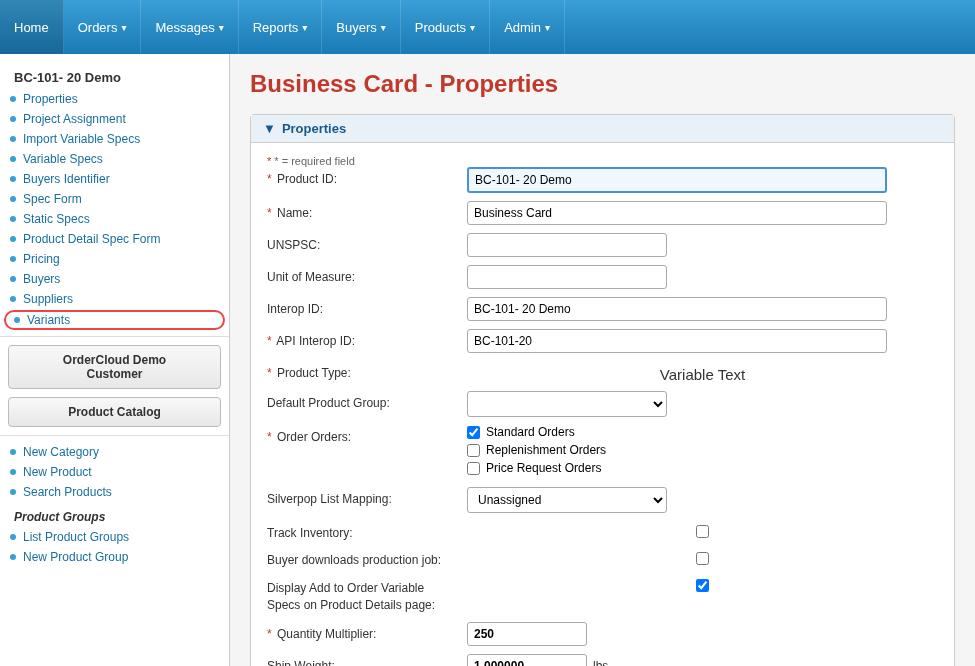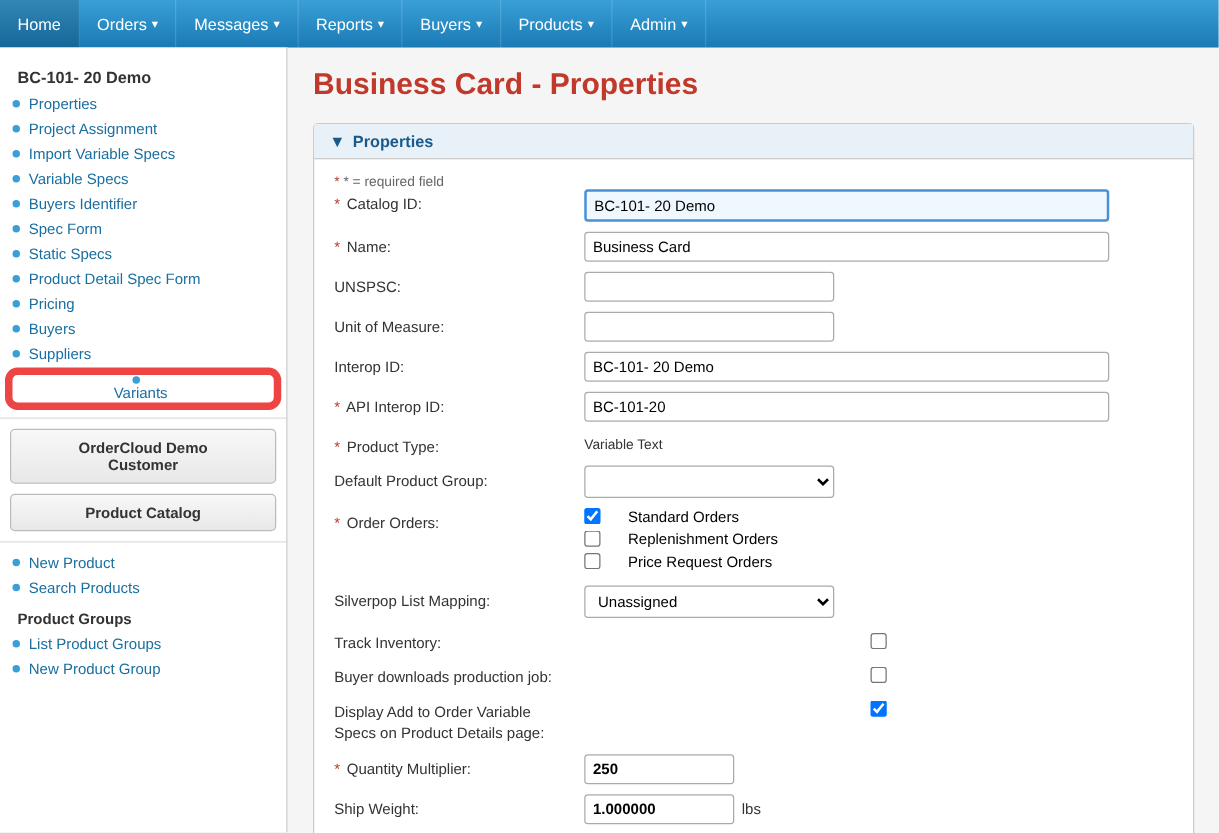--- a/index.html
+++ b/index.html
@@ -3,21 +3,21 @@
   <meta charset="utf-8">
   <style>
     * { box-sizing: border-box; margin: 0; padding: 0; }
     body { font-family: Arial, sans-serif; font-size: 13px; background: #f0f0f0; }
 
     
     .top-nav {
       background: linear-gradient(to bottom, #3a9fd6, #1a7ab5);
       display: flex;
       align-items: stretch;
-      height: 38px;
+      height: 54px;
       text-align: center;
     }
     .nav-item {
       color: #fff;
       padding: 0 14px;
       display: flex;
       align-items: center;
       cursor: pointer;
       font-size: 13px;
       white-space: nowrap;
@@ -54,43 +54,43 @@
     }
     .sidebar-item .dot {
       width: 6px;
       height: 6px;
       background: #3a9fd6;
       border-radius: 50%;
       margin-right: 7px;
       flex-shrink: 0;
     }
     .sidebar-item.highlighted {
-      border: 6px solid #ef4444;
+      border: 2px solid #ef4444;
       border-radius: 10px;
       padding: 1px 12px 1px 8px;
       margin: 1px 4px;
-      flex-direction: column;
     }
     .sidebar-btn {
       margin: 8px 8px;
       padding: 7px 10px;
       border: 1px solid #bbb;
       background: linear-gradient(to bottom, #f8f8f8, #e8e8e8);
       border-radius: 4px;
       text-align: center;
       font-size: 12px;
       cursor: pointer;
       color: #333;
       font-weight: bold;
     }
     .sidebar-section-title {
       font-weight: bold;
       font-size: 12px;
       padding: 8px 14px 3px;
       color: #333;
+      font-style: italic;
     }
     .sidebar-divider { border: none; border-top: 1px solid #ddd; margin: 6px 0; }
 
     
     .main-content {
       flex: 1;
       padding: 16px 20px;
       overflow-y: auto;
       background: #f5f5f5;
     }
@@ -150,22 +150,22 @@
     .form-input-sm { max-width: 200px; }
     .form-input-xs { max-width: 120px; font-weight: bold; }
     .form-select {
       padding: 4px 6px;
       border: 1px solid #aaa;
       border-radius: 3px;
       font-size: 12px;
       background: #fff;
       max-width: 200px;
     }
-    .form-static { padding-top: 5px; font-size: 11px; color: #333; }
-    .checkbox-row { display: flex; align-items: flex-start; margin-bottom: 4px; font-size: 12px; gap: 16px; }
+    .form-static { padding-top: 5px; font-size: 15px; color: #333; text-align: center; }
+    .checkbox-row { display: flex; align-items: flex-end; margin-bottom: 4px; font-size: 12px; }
     .checkbox-row input { margin-right: 6px; }
     .inline-text { font-size: 12px; color: #333; margin-left: 6px; }
   </style>
 </head>
 <body>
 
 <nav class="top-nav">
   <div class="nav-item active">
     <span>Home</span>
   </div>
@@ -249,20 +249,24 @@
       <span>Variants</span>
     </div>
 
     <hr class="sidebar-divider">
 
     <div class="sidebar-btn">OrderCloud Demo<br>Customer</div>
     <div class="sidebar-btn">Product Catalog</div>
 
     <hr class="sidebar-divider">
 
+    <div class="sidebar-item">
+      <span class="dot"></span>
+      <span>New Category</span>
+    </div>
     <div class="sidebar-item">
       <span class="dot"></span>
       <span>New Product</span>
     </div>
     <div class="sidebar-item">
       <span class="dot"></span>
       <span>Search Products</span>
     </div>
 
     <div class="sidebar-section-title">Product Groups</div>
@@ -286,21 +290,21 @@
       </div>
       <div class="section-body">
         <div class="required-note">
           <span class="asterisk">*</span>
           <span>* = required field</span>
         </div>
 
         <div class="form-row">
           <div class="form-label">
             <span class="req">*</span>
-            <span>Catalog ID:</span>
+            <span>Product ID:</span>
           </div>
           <div class="form-value">
             <input class="form-input highlighted" type="text" value="BC-101- 20 Demo" style="">
           </div>
         </div>
 
         <div class="form-row">
           <div class="form-label">
             <span class="req">*</span>
             <span>Name:</span>

